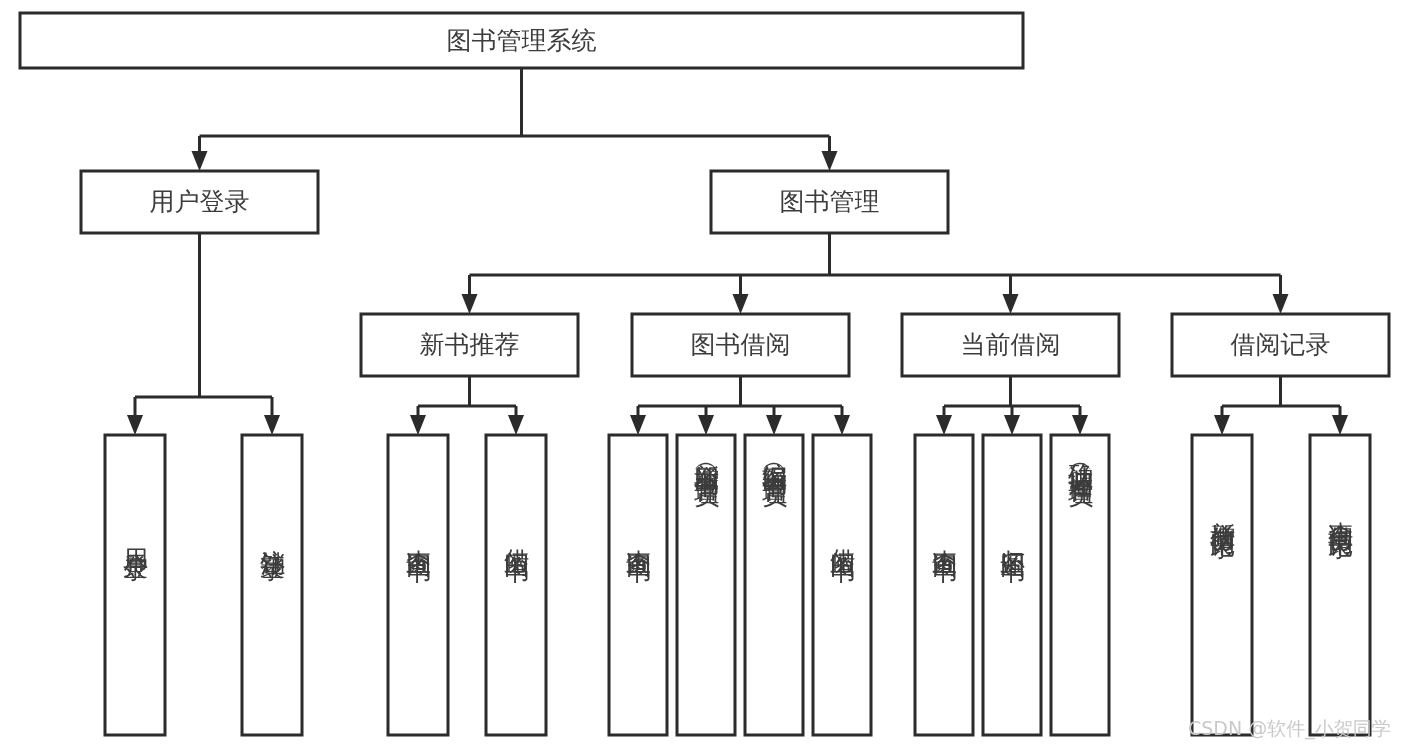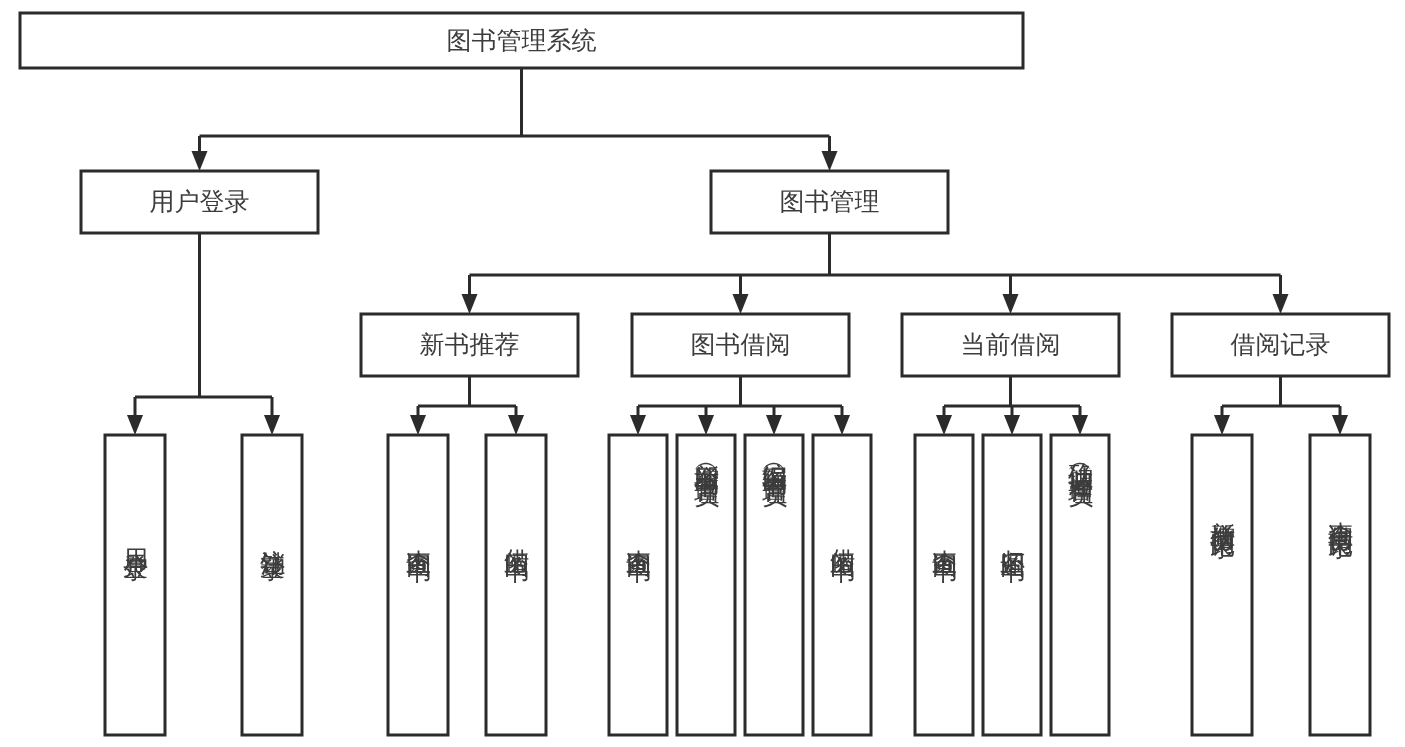--- a/index.html
+++ b/index.html
@@ -121,14 +121,15 @@
       <div class="vlabel" style="left: 677px; width: 58px; text-align: center; top: 443px; height: 290px; display: flex; justify-content: flex-start; align-items: center;">新增图书（管理员）</div>
       <div class="vlabel" style="left: 745px; width: 58px; text-align: center; top: 443px; height: 290px; display: flex; justify-content: flex-start; align-items: center;">编辑图书（管理员）</div>
       <div class="vlabel" style="left: 813px; width: 58px; text-align: center; top: 529px; height: 112px; display: flex; justify-content: flex-start; align-items: center;">借阅图书</div>
       <div class="vlabel" style="left: 915px; width: 58px; text-align: center; top: 529px; height: 112px; display: flex; justify-content: flex-start; align-items: center;">查询图书</div>
       <div class="vlabel" style="left: 983px; width: 58px; text-align: center; top: 529px; height: 112px; display: flex; justify-content: flex-start; align-items: center;">归还图书</div>
       <div class="vlabel" style="left: 1051px; width: 58px; text-align: center; top: 443px; height: 290px; display: flex; justify-content: flex-start; align-items: center;">确认归还（管理员）</div>
       <div class="vlabel" style="left: 1192px; width: 60px; text-align: center; top: 501px; height: 168px; display: flex; justify-content: flex-start; align-items: center;">新增借阅记录</div>
       <div class="vlabel" style="left: 1310px; width: 60px; text-align: center; top: 501px; height: 168px; display: flex; justify-content: flex-start; align-items: center;">查询借阅记录</div>
     </div>
 
+  <div class="watermark" style="left: 1188px; top: 716px;">CSDN @软件_小贺同学</div>
 
 </div>
 
 </body></html>

